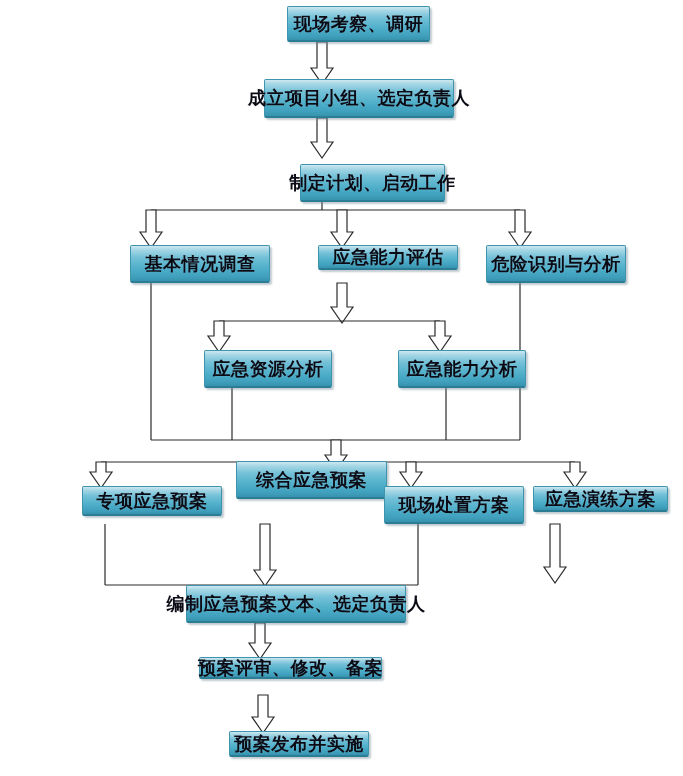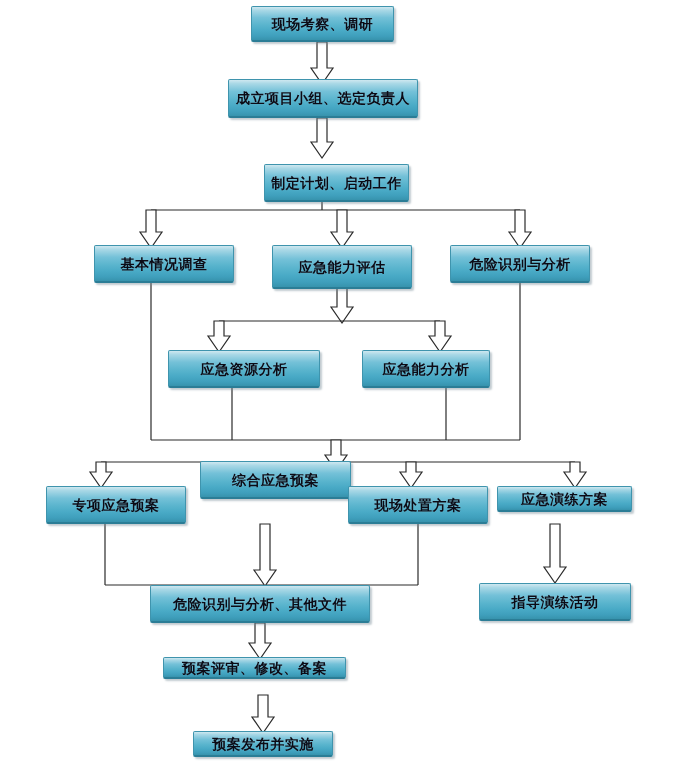--- a/index.html
+++ b/index.html
@@ -37,25 +37,26 @@
         #cfe8f0 0%,
         #a9d8e6 10%,
         #74c1d8 32%,
         #59b4cd 55%,
         #49aac6 72%,
         #3f9fbc 88%,
         #3793ad 100%);
     box-shadow: 2px 2px 2px rgba(120,140,150,0.45);
     color: #0b0b16;
     font-weight: bold;
-    font-size: 14px;
+    font-size: 18px;
     letter-spacing: 0.5px;
     line-height: 1;
     white-space: nowrap;
     z-index: 2;
+    margin-left: 36px;
   }
   .node-label {
     display: block;
     text-shadow: 0 0 1px rgba(255,255,255,0.25);
   }
 </style>
 </head>
 <body>
 
 <div id="flowchart" style="width: 683px; height: 776px; background: rgb(255, 255, 255);">
@@ -112,49 +113,46 @@
   </div>
   <div class="node" style="left: 228px; top: 79px; width: 190px; height: 39px; justify-content: center;">
     <span class="node-label">成立项目小组、选定负责人</span>
   </div>
   <div class="node" style="left: 264px; top: 164px; width: 145px; height: 38px;">
     <span class="node-label">制定计划、启动工作</span>
   </div>
   <div class="node" style="left: 94px; top: 245px; width: 140px; height: 38px;">
     <span class="node-label">基本情况调查</span>
   </div>
-  <div class="node" style="left: 272px; top: 245px; width: 140px; height: 44px;">
+  <div class="node" style="left: 282px; top: 245px; width: 140px; height: 25px;">
     <span class="node-label">应急能力评估</span>
   </div>
   <div class="node" style="left: 450px; top: 245px; width: 140px; height: 38px;">
     <span class="node-label">危险识别与分析</span>
   </div>
-  <div class="node" style="left: 168px; top: 350px; width: 152px; height: 38px;">
+  <div class="node" style="left: 168px; top: 350px; width: 128px; height: 38px;">
     <span class="node-label">应急资源分析</span>
   </div>
   <div class="node" style="left: 362px; top: 350px; width: 128px; height: 38px;">
     <span class="node-label">应急能力分析</span>
   </div>
-  <div class="node" style="left: 46px; top: 486px; width: 140px; height: 38px;">
+  <div class="node" style="left: 46px; top: 486px; width: 140px; height: 30px;">
     <span class="node-label">专项应急预案</span>
   </div>
   <div class="node" style="left: 200px; top: 461px; width: 151px; height: 38px;">
     <span class="node-label">综合应急预案</span>
   </div>
   <div class="node" style="left: 348px; top: 486px; width: 140px; height: 38px;">
     <span class="node-label">现场处置方案</span>
   </div>
   <div class="node" style="left: 497px; top: 486px; width: 135px; height: 26px;">
     <span class="node-label">应急演练方案</span>
   </div>
   <div class="node" style="left: 150px; top: 585px; width: 220px; height: 38px;">
-    <span class="node-label">危险识别与分析、其他文件</span>
-  </div>
-  <div class="node" style="left: 479px; top: 583px; width: 152px; height: 38px;">
-    <span class="node-label">指导演练活动</span>
+    <span class="node-label">编制应急预案文本、选定负责人</span>
   </div>
   <div class="node" style="left: 163px; top: 657px; width: 183px; height: 22px;">
     <span class="node-label">预案评审、修改、备案</span>
   </div>
   <div class="node" style="left: 193px; top: 731px; width: 140px; height: 26px;">
     <span class="node-label">预案发布并实施</span>
   </div>
 
 </div>
 

